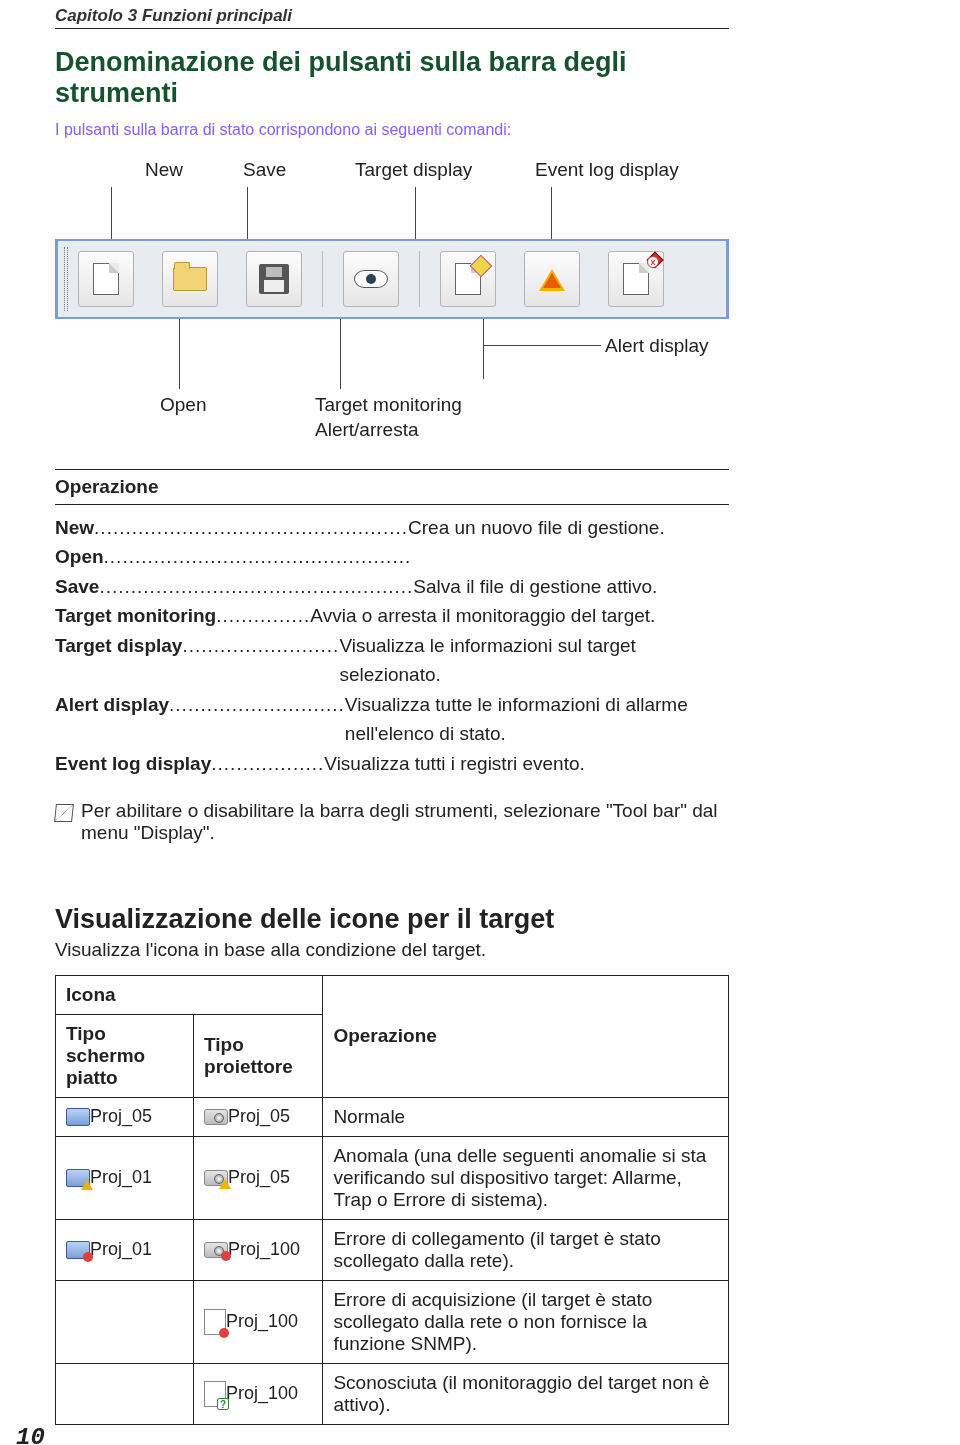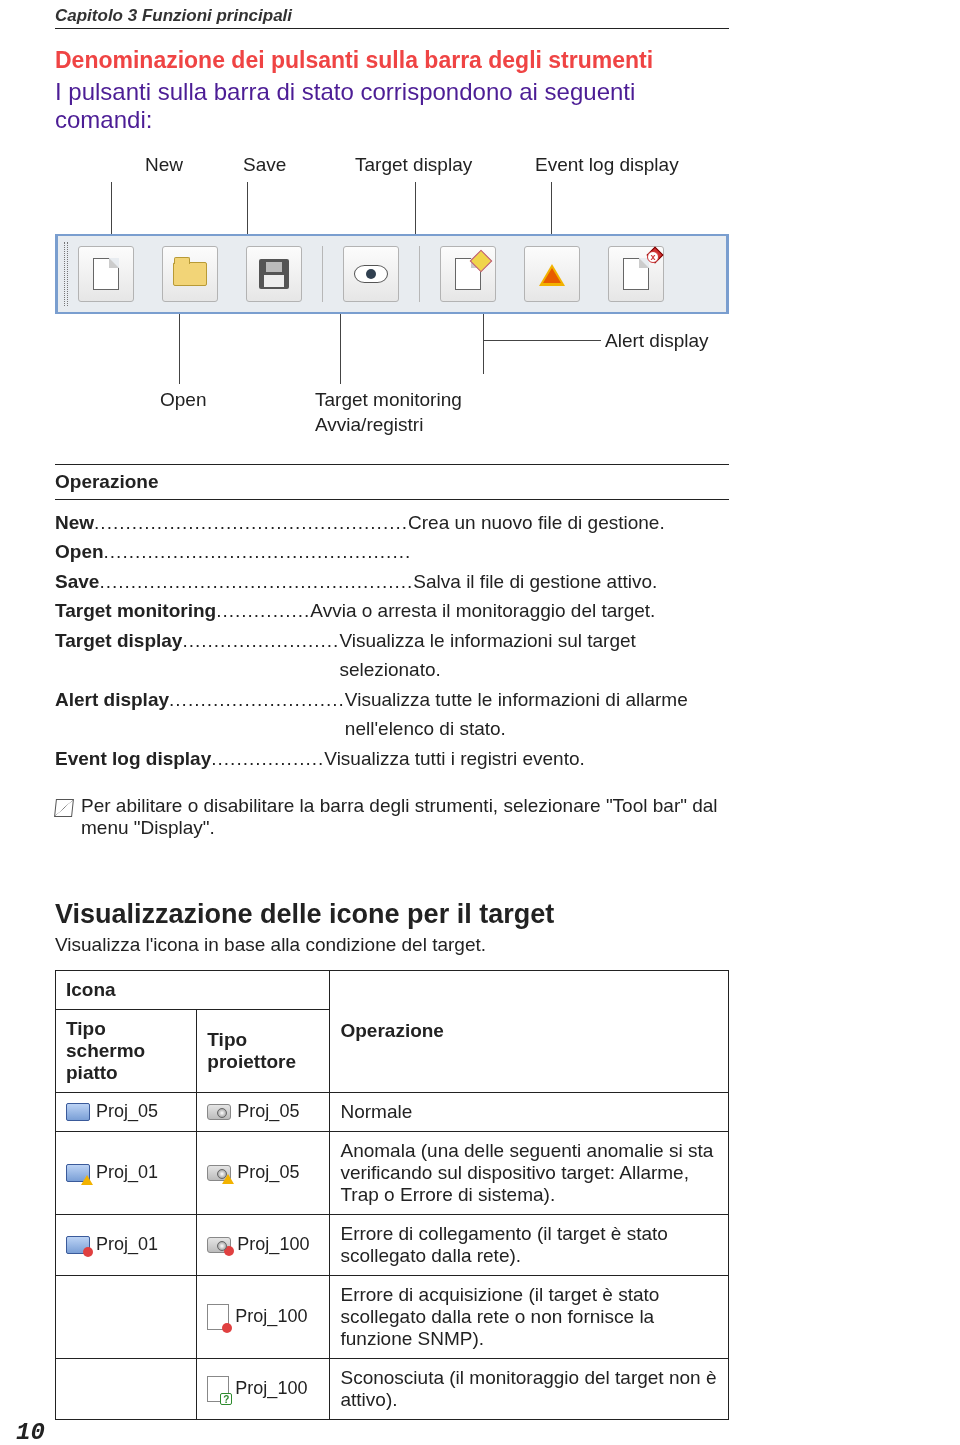--- a/index.html
+++ b/index.html
@@ -18,28 +18,28 @@
     font-style: italic;
     font-size: 17px;
     font-weight: 600;
     border-bottom: 1px solid #222;
     padding: 6px 0 2px 0;
     margin-bottom: 18px;
     color: #333;
   }
   h1.section-title {
     font-weight: 700;
-    font-size: 23px;
-    margin: 0 0 4px 0;
-    color: #ef4444;
+    font-size: 27px;
+    margin: 0 0 12px 0;
+    color: #14532d;
   }
   p.section-sub {
-    font-size: 24px;
+    font-size: 16px;
     margin: 0 0 20px 0;
-    color: #4c1d95;
+    color: #8b5cf6;
   }
   .diagram-wrap {
     position: relative;
     margin: 10px 0 30px 0;
   }
   .top-labels {
     position: relative;
     height: 80px;
     font-size: 19px;
     color: #222;
@@ -170,21 +170,21 @@
     font-size:19px;
   }
   table.icon-table th, table.icon-table td {
     border:1px solid #222;
     padding:8px 10px;
     vertical-align:middle;
     text-align:left;
   }
   table.icon-table th { font-weight:700; text-align:left; }
   .th-piatto { text-align:center; font-weight:400; }
-  .icon-cell { display:flex; align-items:center; gap:6px; }
+  .icon-cell { display:flex; align-items:center; }
   .ic-base {
     width:24px;height:18px;border:1px solid #3a5a9a;background:linear-gradient(#bcd3f5,#7a9fd6);
     border-radius:2px;flex:0 0 24px;position:relative;
   }
   .ic-projector {
     width:24px;height:16px;border:1px solid #888;background:linear-gradient(#e5e5e5,#bcbcbc);border-radius:3px;flex:0 0 24px;position:relative;
   }
   .ic-projector::after{content:"";position:absolute;right:3px;top:3px;width:8px;height:8px;border-radius:50%;background:radial-gradient(#fff,#888);border:1px solid #666;}
   .badge-warn {position:absolute;right:-4px;bottom:-4px;width:0;height:0;border-left:6px solid transparent;border-right:6px solid transparent;border-bottom:10px solid #f2b200;}
   .badge-x    {position:absolute;right:-4px;bottom:-4px;width:10px;height:10px;border-radius:50%;background:#e04040;}
@@ -261,21 +261,21 @@
     </div>
 
     <div class="bottom-labels">
       <div class="ln-open"></div>
       <div class="ln-tmon"></div>
       <div class="ln-alert"></div>
       <div class="ln-alert-h"></div>
       <span class="lbl-alert">Alert display</span>
       <span class="lbl-open">Open</span>
       <span class="lbl-tmon">Target monitoring</span>
-      <span class="lbl-tmon2">Avvia/registri</span>
+      <span class="lbl-tmon2">Alert/arresta</span>
     </div>
   </div>
 
   <div class="col-head-row">
     <div class="col-r">Operazione</div>
   </div>
   <div class="op-list">
     <div class="op-row">
           <b>New</b>
           <span class="dots">..................................................</span>

